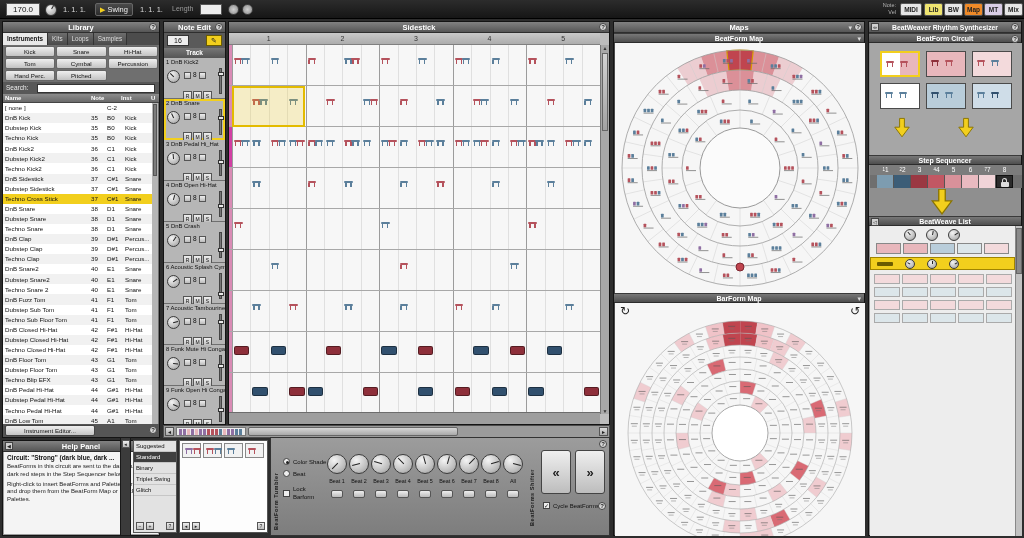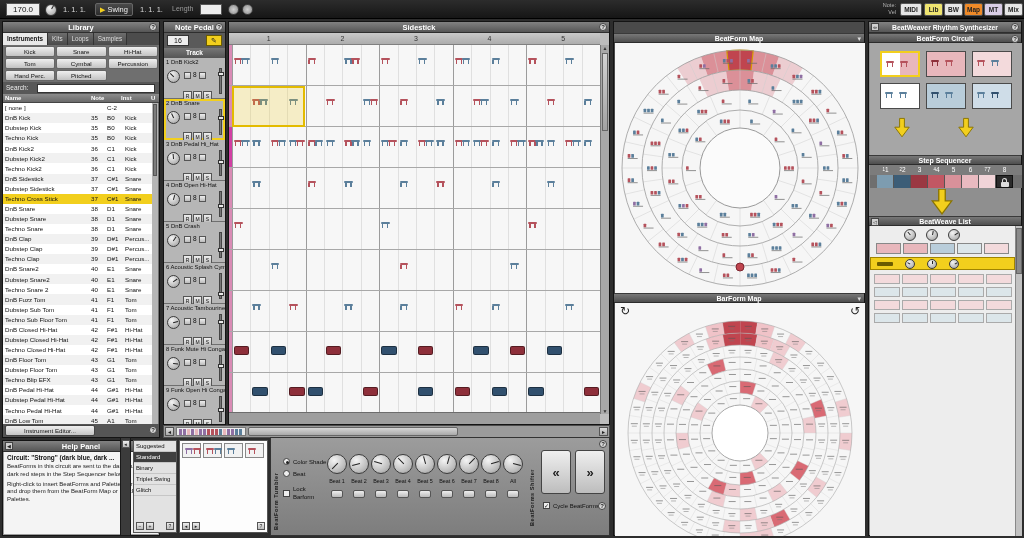--- a/index.html
+++ b/index.html
@@ -386,21 +386,21 @@
       <span class="q">?</span>
     </div>
     <div id="hbody">
       <div class="hhead">Circuit: "Strong" (dark blue, dark ...</div>
       <div class="hpara">BeatForms in this circuit are sent to the dark blue and dark red steps in the Step Sequencer below.</div>
       <div class="hpara">Right-click to insert BeatForms and Palettes, or drag and drop them from the BeatForm Map or BeatForm Palettes.</div>
     </div>
   </div>
 
   <div class="panel" id="noteedit">
-    <div class="phdr"><span>Note Pedal</span><span class="q">?</span></div>
+    <div class="phdr"><span>Note Edit</span><span class="q">?</span></div>
     <div id="nctrl">
       <div id="gridbox">16</div>
       <div id="pencilbtn">✎</div>
     </div>
     <div id="trackhdr">Track</div>
     <div id="trks">
         <div class="trk">
           <div class="tname">1 DnB Kick2</div>
           <div class="knob" style="position: absolute; left: 3px; top: 12px; width: 13px; height: 13px;">
             <i style="transform: rotate(-45deg);"></i>
@@ -1231,20 +1231,21 @@
         <div style="position: absolute; left: 46px; top: 1px; width: 2.5px; height: 5.5px; background: rgb(232, 183, 188);"></div>
         <div style="position: absolute; left: 50px; top: 1px; width: 2.5px; height: 5.5px; background: rgb(143, 111, 163);"></div>
         <div style="position: absolute; left: 54px; top: 1px; width: 2.5px; height: 5.5px; background: rgb(143, 111, 163);"></div>
         <div style="position: absolute; left: 58px; top: 1px; width: 2.5px; height: 5.5px; background: rgb(91, 127, 155);"></div>
         <div style="position: absolute; left: 62px; top: 1px; width: 2.5px; height: 5.5px; background: rgb(91, 127, 155);"></div>
       </div>
       <div style="position: absolute; left: 84px; top: 1px; width: 210px; height: 9px; background: linear-gradient(rgb(214, 214, 214), rgb(169, 169, 169)); border: 1px solid rgb(102, 102, 102); border-radius: 2px;"></div>
     </div>
 
   <div class="panel" id="maps">
+    <div class="phdr"><span>Maps</span><span class="chev" style="line-height:11px;">▾</span><span class="q">?</span></div>
     <div class="shdr" style="top:11px;"><span>BeatForm Map</span><span class="chev" style="right:3px;">▾</span></div>
     <div id="bfmap"><svg width="250" height="250" viewBox="0 0 250 250">
           <path d="M62.220214971190295,25.086544491062455 A118,118 0 0 1 86.0270706892903,13.62176702361262 L92.63265192839364,32.49943362977997 A98,98 0 0 0 72.86085650149703,42.02102847562814 Z" fill="#eccdd1"></path>
           <path d="M163.97292931070973,13.62176702361262 A118,118 0 0 1 187.77978502880973,25.08654449106247 L177.139143498503,42.02102847562816 A98,98 0 0 0 157.3673480716064,32.49943362977997 Z" fill="#eccdd1"></path>
           <path d="M86.0270706892903,13.62176702361262 A118,118 0 0 1 111.78819181980968,7.741959232597367 L114.02748134187584,27.61620343046222 A98,98 0 0 0 92.63265192839364,32.49943362977997 Z" fill="#db9098"></path>
           <path d="M138.21180818019033,7.741959232597367 A118,118 0 0 1 163.97292931070973,13.62176702361262 L157.3673480716064,32.49943362977997 A98,98 0 0 0 135.9725186581242,27.61620343046222 Z" fill="#db9098"></path>
           <path d="M111.78819181980968,7.741959232597367 A118,118 0 0 1 138.21180818019033,7.741959232597367 L135.9725186581242,27.61620343046222 A98,98 0 0 0 114.02748134187584,27.61620343046222 Z" fill="#c0454f" stroke="#d69a00" stroke-width="1.2"></path>
           <path d="M84.28932872581514,35.8560644552572 A98,98 0 0 1 111.05314584921805,27.997498695668597 L113.89944261468375,47.793927533287246 A78,78 0 0 0 92.59762898585286,54.048704362347564 Z" fill="#eccdd1"></path>
           <path d="M138.94685415078197,27.997498695668597 A98,98 0 0 1 165.71067127418488,35.8560644552572 L157.40237101414715,54.048704362347564 A78,78 0 0 0 136.10055738531625,47.793927533287246 Z" fill="#eccdd1"></path>
           <path d="M111.05314584921805,27.997498695668597 A98,98 0 0 1 138.94685415078197,27.997498695668597 L136.10055738531625,47.793927533287246 A78,78 0 0 0 113.89944261468375,47.793927533287246 Z" fill="#db9098"></path>

